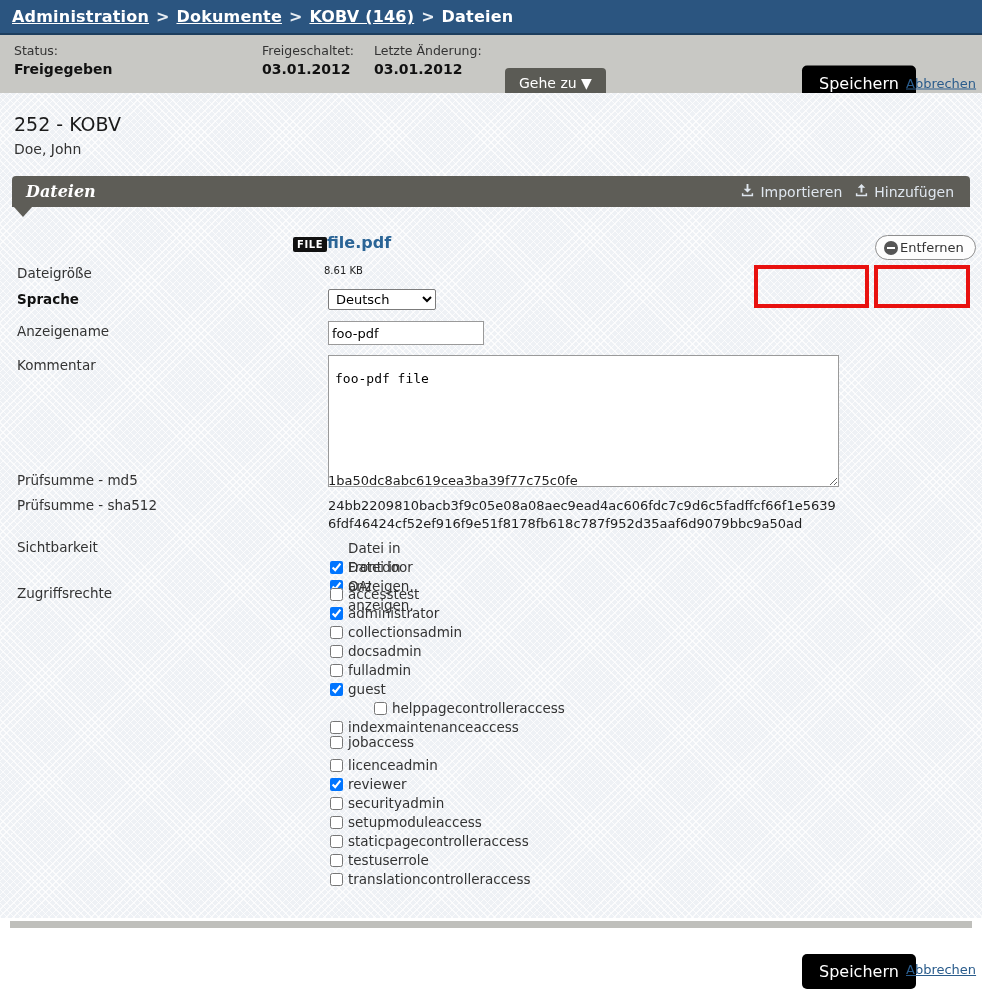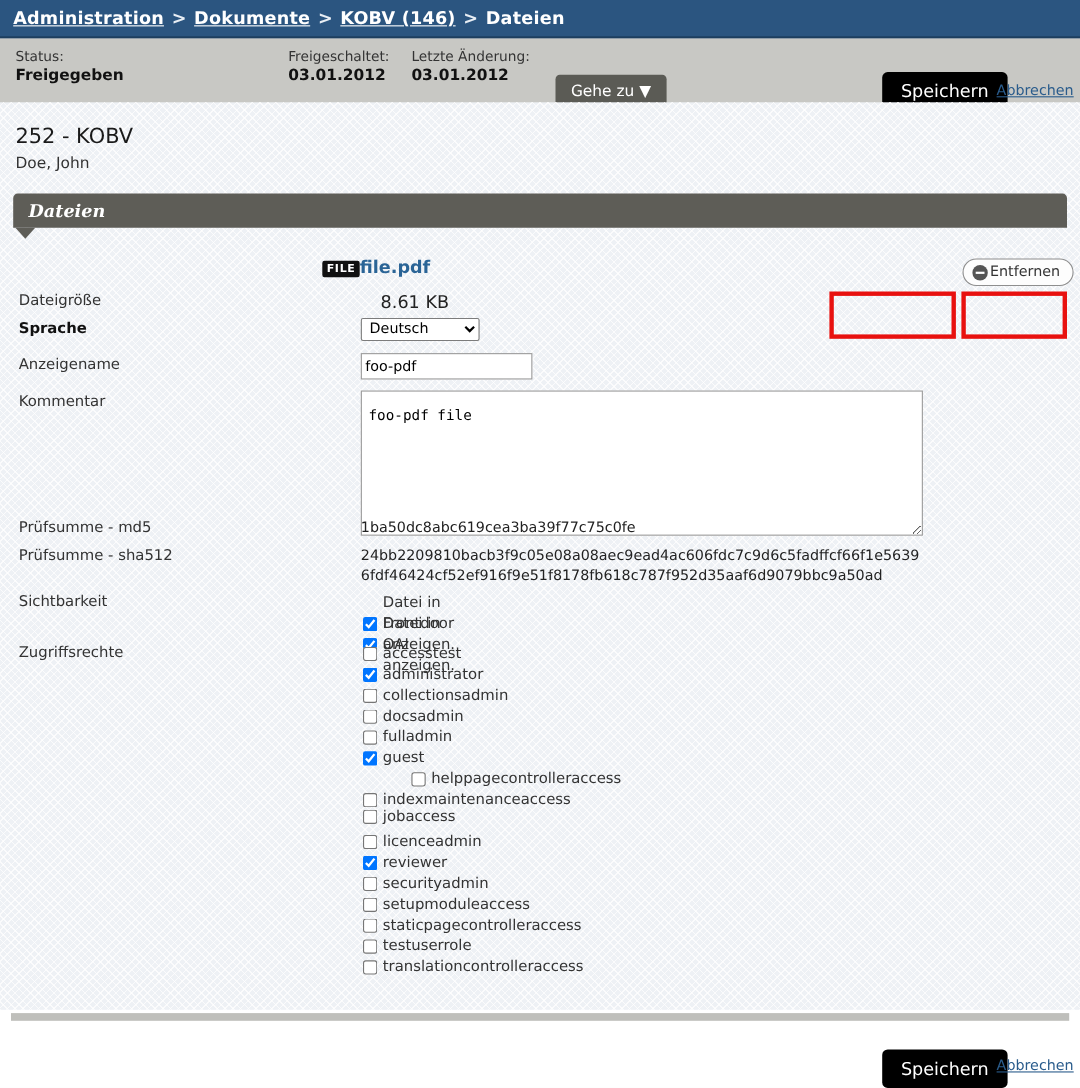--- a/index.html
+++ b/index.html
@@ -245,21 +245,21 @@
   
   .frow { position: absolute; left: 0; width: 982px; }
   .flabel {
     position: absolute;
     left: 17px;
     font-size: 13.5px;
     color: #333;
     white-space: nowrap;
   }
   .flabel.req { font-weight: bold; color: #111; }
-  .fvalue { position: absolute; left: 346px; font-size: 16px; color: #222; }
+  .fvalue { position: absolute; left: 324px; font-size: 10px; color: #222; }
 
   select.lang {
     position: absolute;
     left: 328px;
     width: 108px;
     height: 21px;
     font-size: 13px;
     font-family: "DejaVu Sans", sans-serif;
     border: 1px solid #7c7c7c;
     background: #fff;
@@ -375,20 +375,40 @@
   <a id="cancel-top">Abbrechen</a>
 </div>
 
 <div id="content">
 
   <div id="doc-title">252 - KOBV</div>
   <div id="doc-author">Doe, John</div>
 
   <div id="section-bar">
     <span id="section-title">Dateien</span>
+    <span class="section-actions">
+      <span class="section-action">
+        <span>
+          <svg width="15" height="15" viewBox="0 0 16 16">
+            <path d="M7 1 h2 v5 h3 l-4 4 -4 -4 h3 z" fill="#dfe6ee"></path>
+            <path d="M2 11 v3 h12 v-3 h-1.6 v1.4 H3.6 V11 z" fill="#dfe6ee"></path>
+          </svg>
+        </span>
+        <span>Importieren</span>
+      </span>
+      <span class="section-action">
+        <span>
+          <svg width="15" height="15" viewBox="0 0 16 16">
+            <path d="M8 1 l4 4 h-3 v5 h-2 v-5 h-3 z" fill="#dfe6ee"></path>
+            <path d="M2 11 v3 h12 v-3 h-1.6 v1.4 H3.6 V11 z" fill="#dfe6ee"></path>
+          </svg>
+        </span>
+        <span>Hinzufügen</span>
+      </span>
+    </span>
   </div>
   <div id="section-arrow"></div>
 
   <div class="annot" id="annot-import"></div>
   <div class="annot" id="annot-add"></div>
 
   <div id="file-row">
     <span id="file-badge">FILE</span>
     <a id="file-name">file.pdf</a>
     <span id="remove-button">

